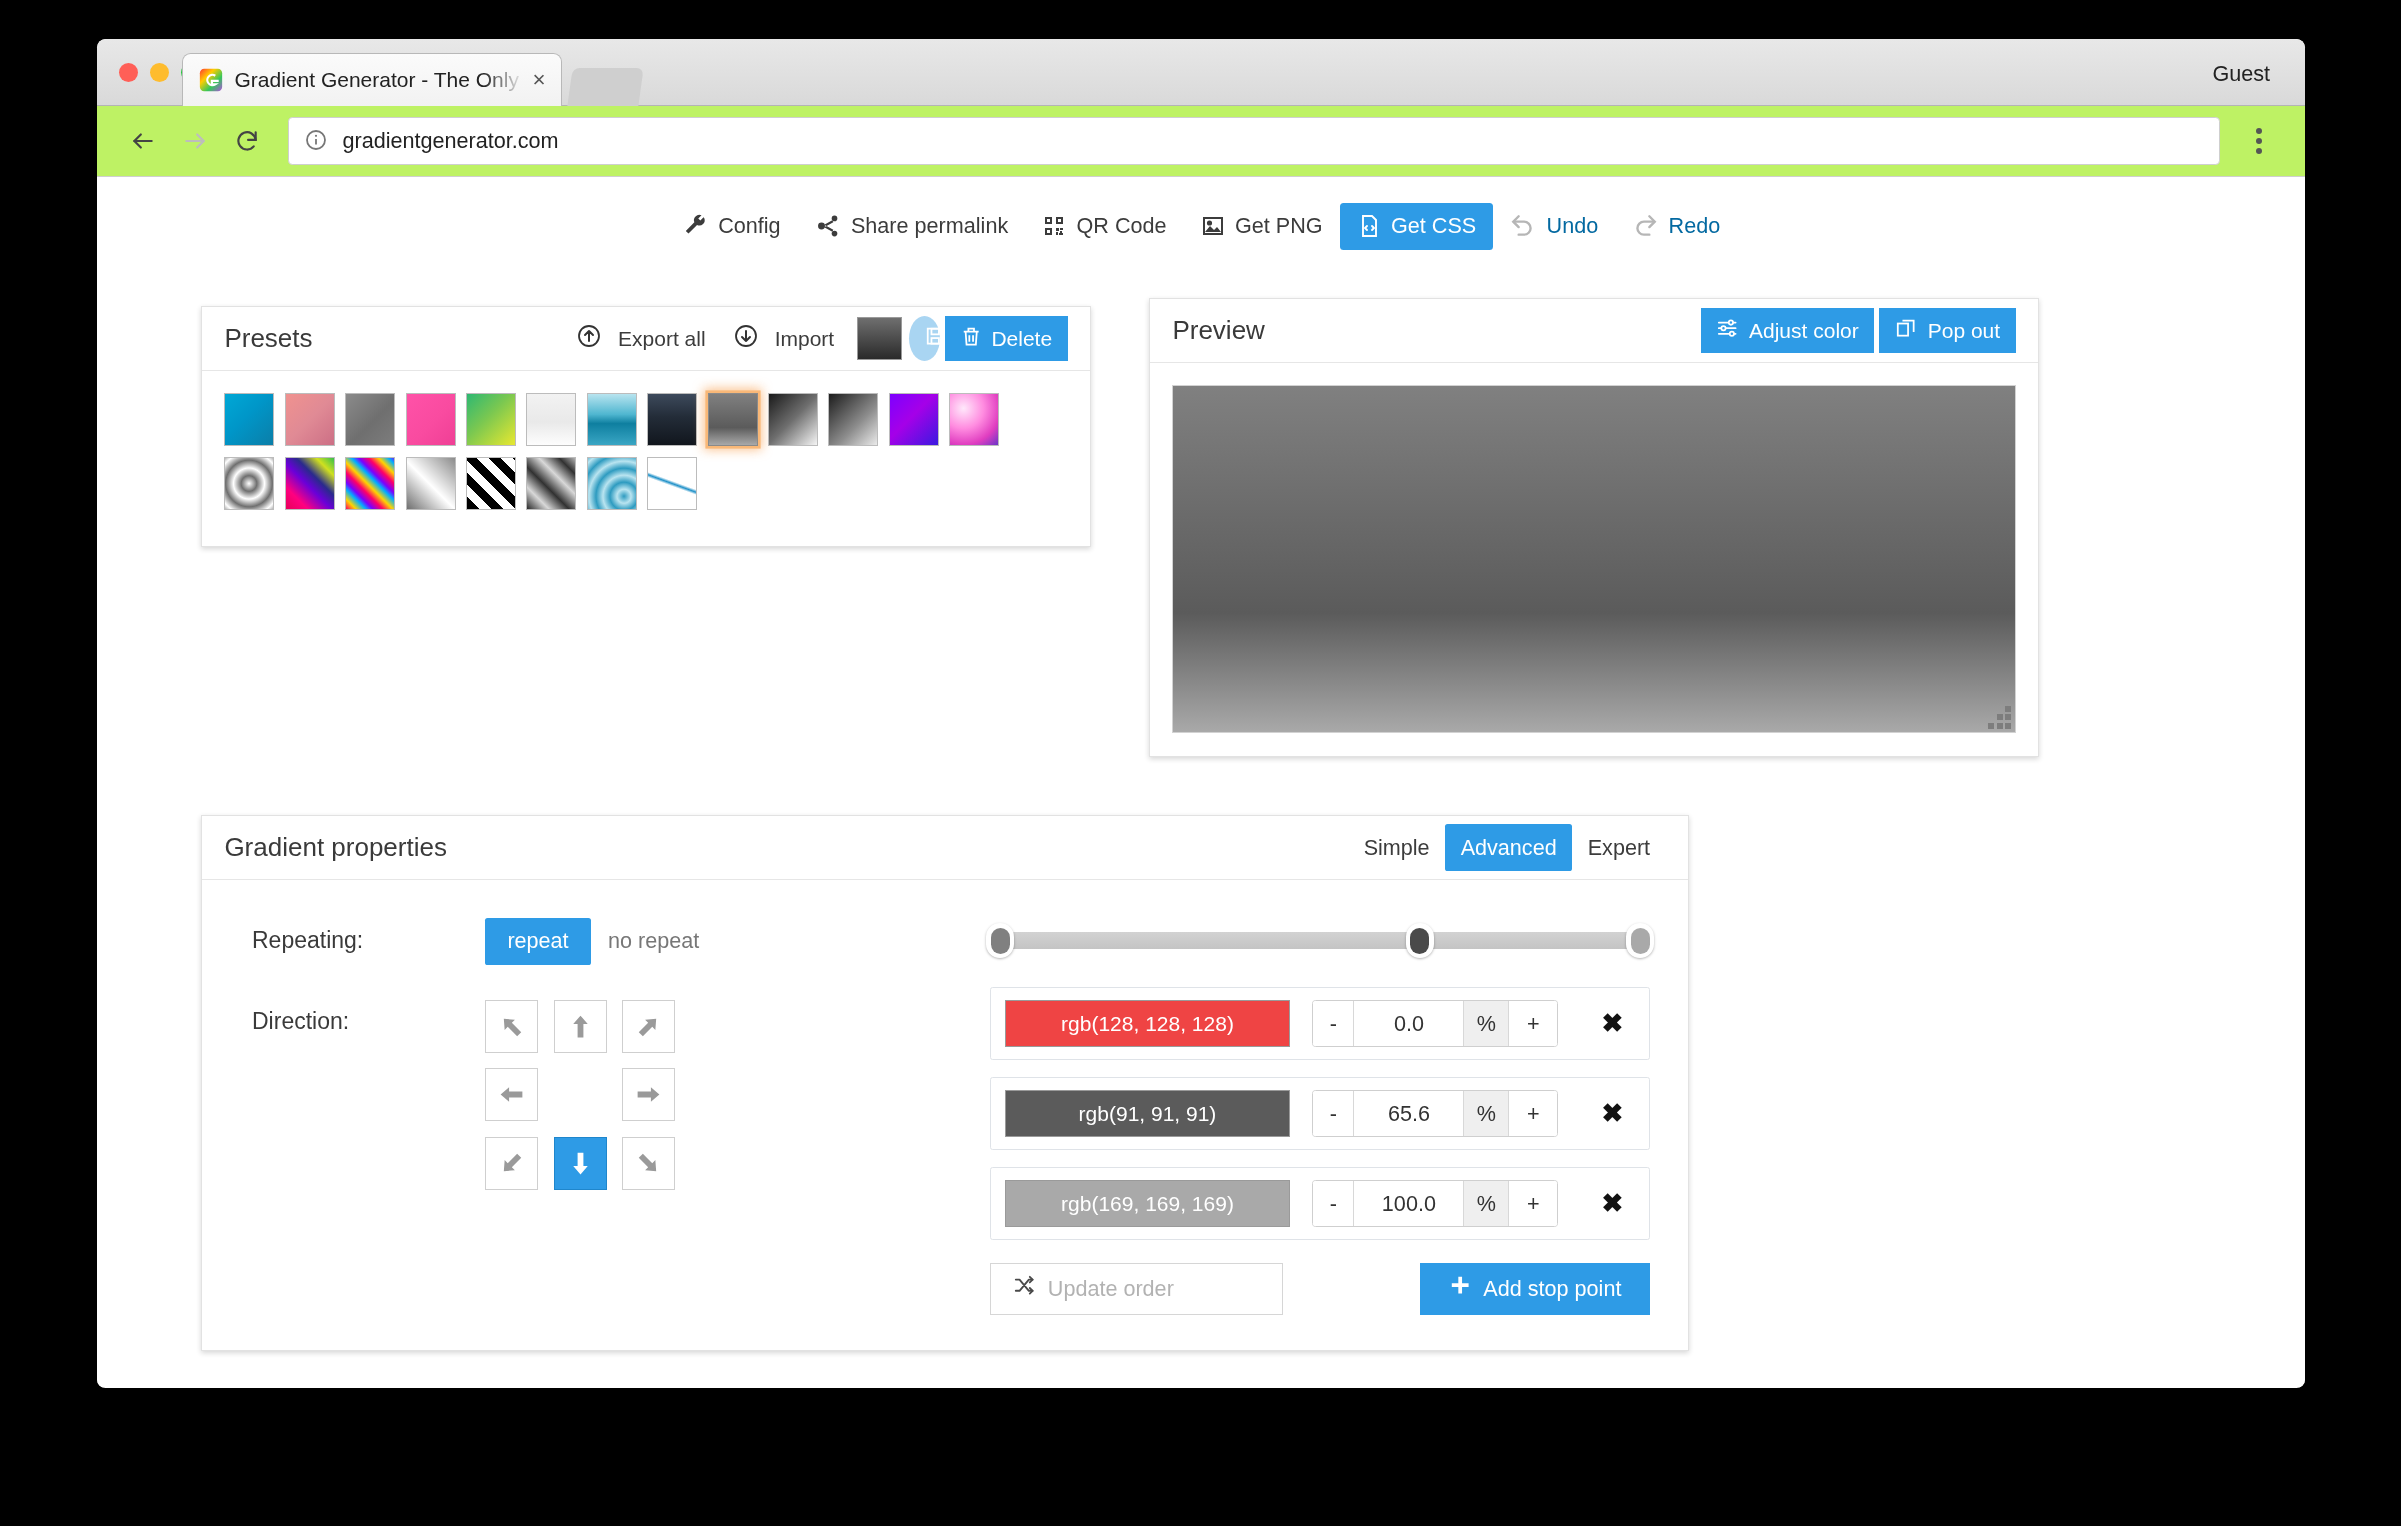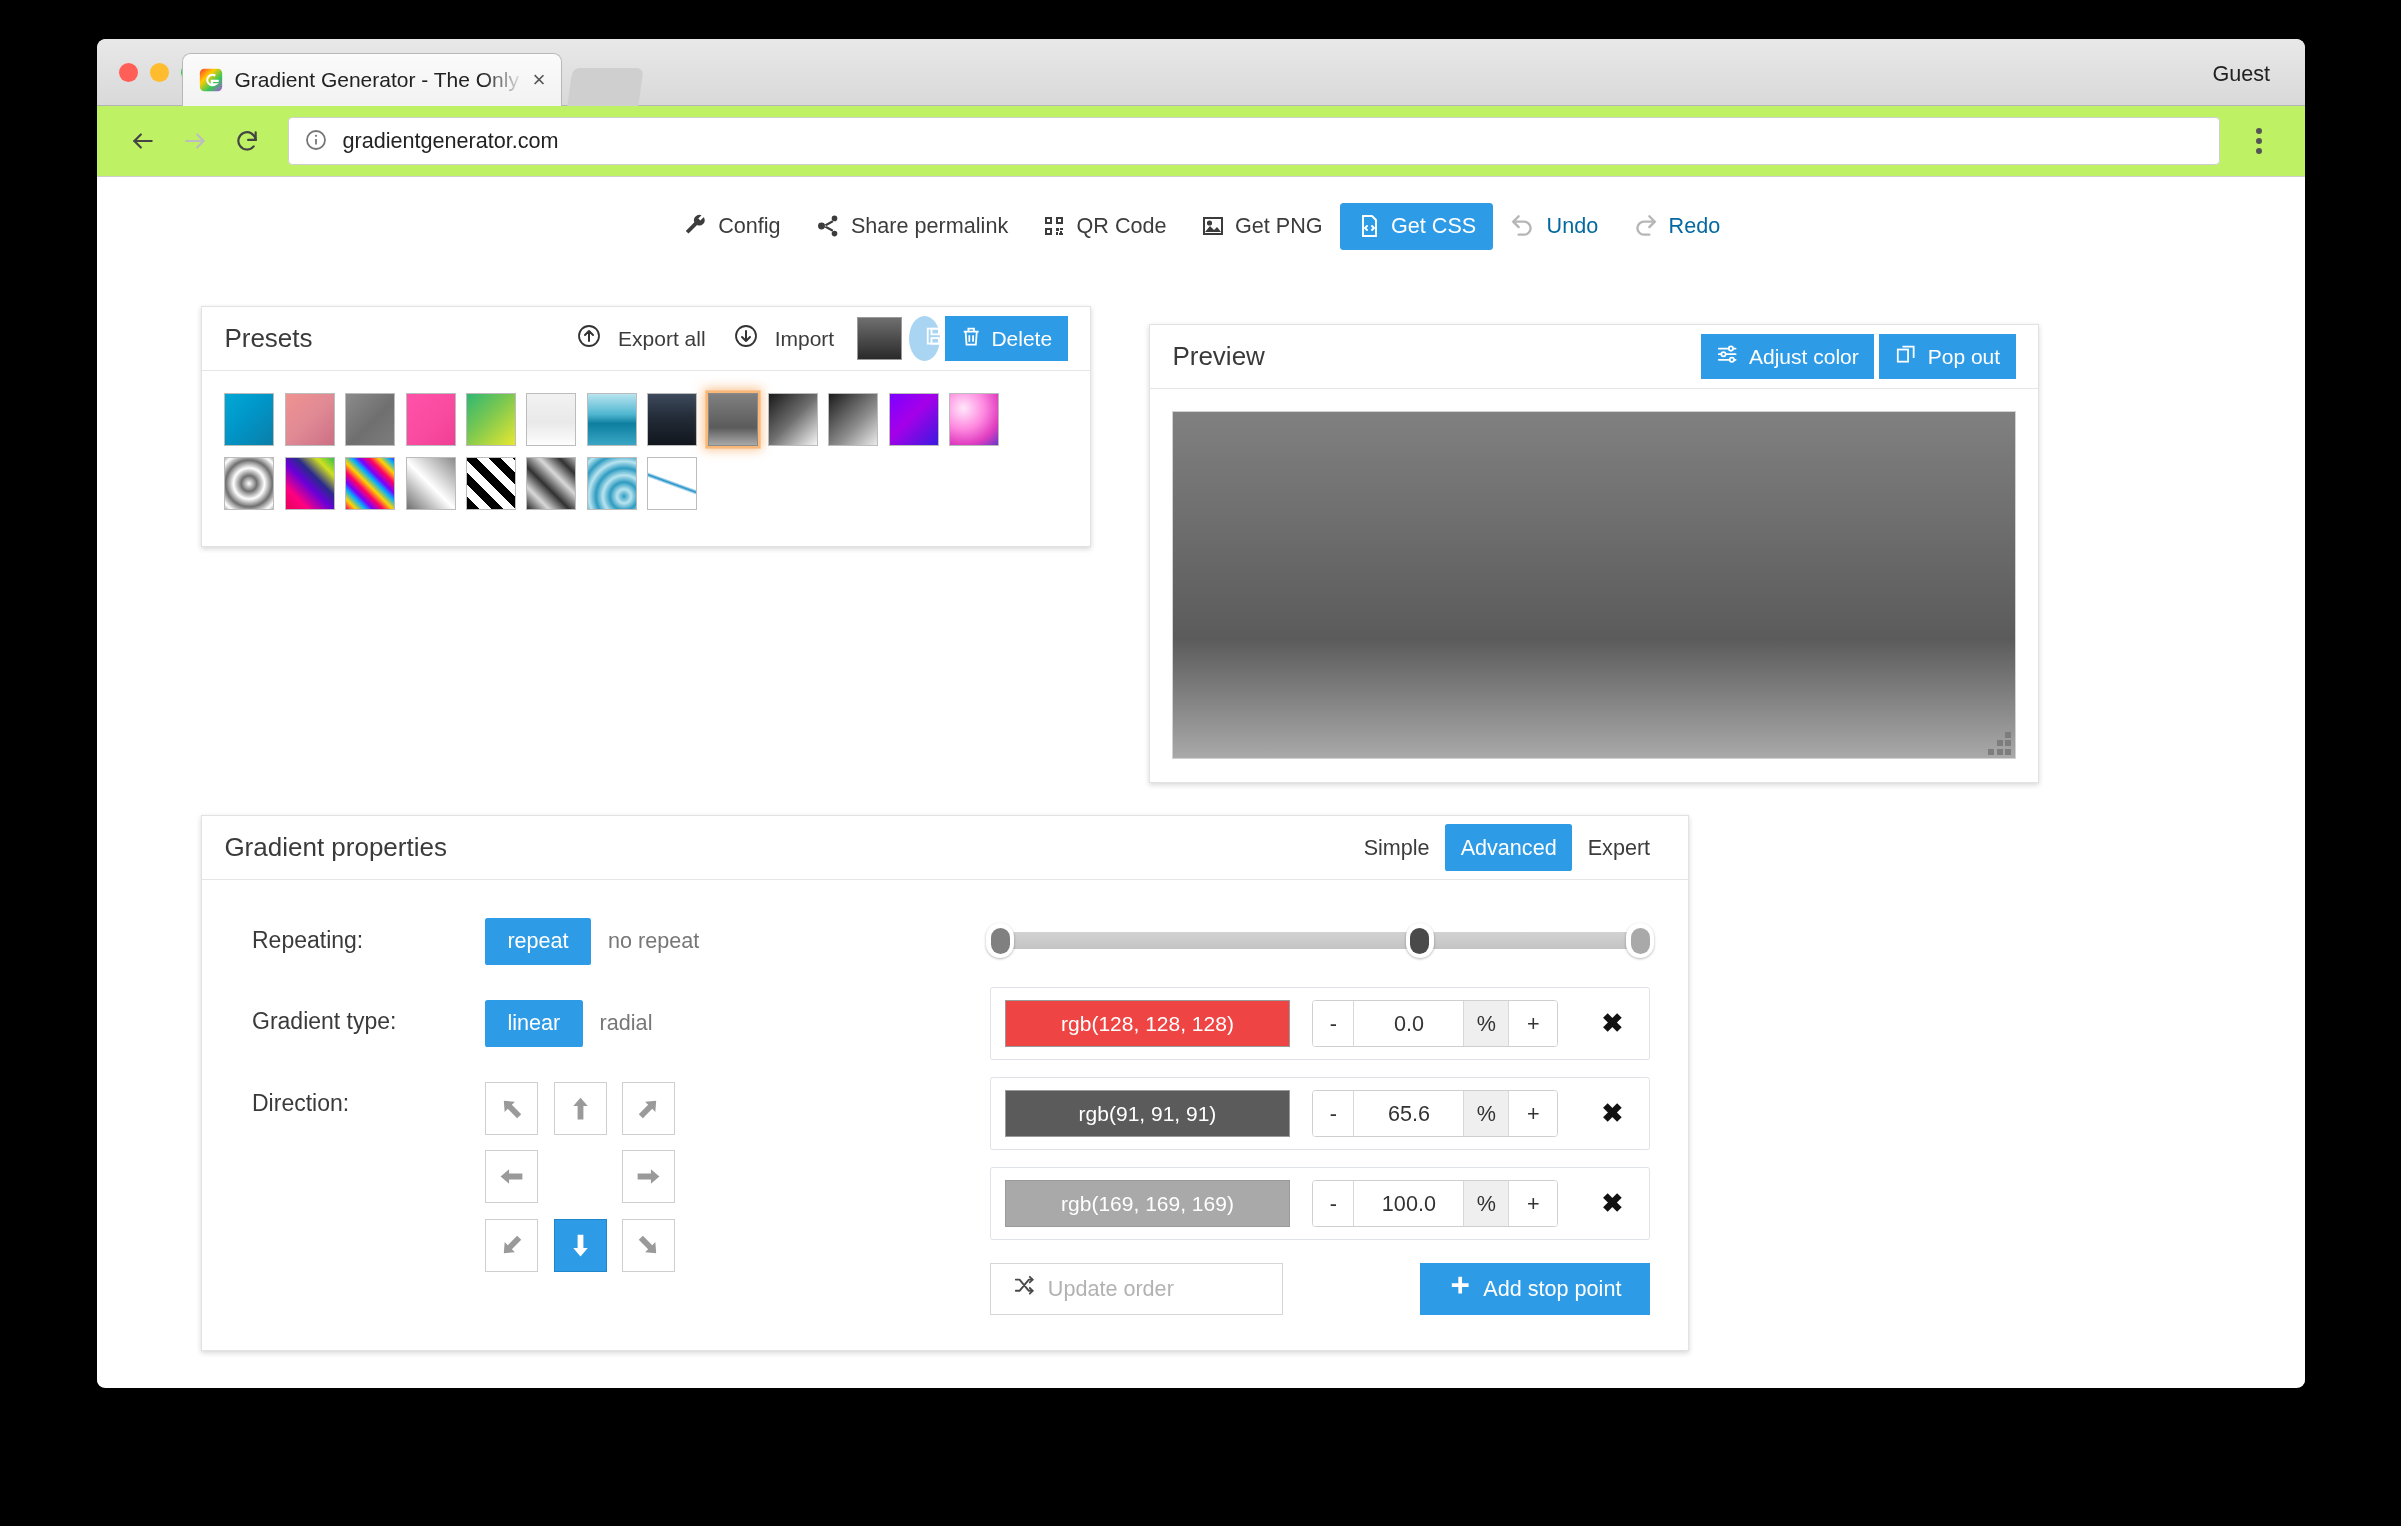--- a/index.html
+++ b/index.html
@@ -125,21 +125,21 @@
   }
   .panel-head {
     height: 64px;
     display: flex; align-items: center;
     padding: 0 22.4px;
     border-bottom: 0.9px solid #e6e6e6;
   }
   .panel-title { font-size: 26px; color: #3a3a3a; }
 
   #presets-panel { position: absolute; left: 104px; top: 129px; width: 890px; }
-  #preview-panel { position: absolute; left: 1052px; top: 147px; width: 890px; }
+  #preview-panel { position: absolute; left: 1052px; top: 121px; width: 890px; }
   #props-panel  { position: absolute; left: 104px; top: 638px; width: 1488px; }
 
   .head-actions { margin-left: auto; display: flex; align-items: center; gap: 0; }
   .link-btn {
     display: flex; align-items: center; gap: 17px;
     font-size: 21px; color: #3c3c3c;
     padding: 7px 14px;
   }
   .sw-current {
     width: 45px; height: 43px;
@@ -560,25 +560,20 @@
 
       <div class="props-body">
 
         <div class="props-left">
           <div class="ctl-row">
             <span class="ctl-label">Repeating:</span>
             <span class="pill">repeat</span>
             <span class="pill-off">no repeat</span>
           </div>
 
-          <div class="ctl-row">
-            <span class="ctl-label">Gradient type:</span>
-            <span class="pill">linear</span>
-            <span class="pill-off">radial</span>
-          </div>
 
           <div class="ctl-row">
             <span class="ctl-label">Direction:</span>
             <div class="dirgrid" id="dir-grid">
                 <div class="dirbtn">
                   <svg width="29" height="29" viewBox="0 0 24 24" style="transform:rotate(315deg)">
                     <path d="M12 3l6 7h-3.6v11H9.6V10H6z" fill="#9a9a9a"></path>
                   </svg>
                 </div>
                 <div class="dirbtn">

